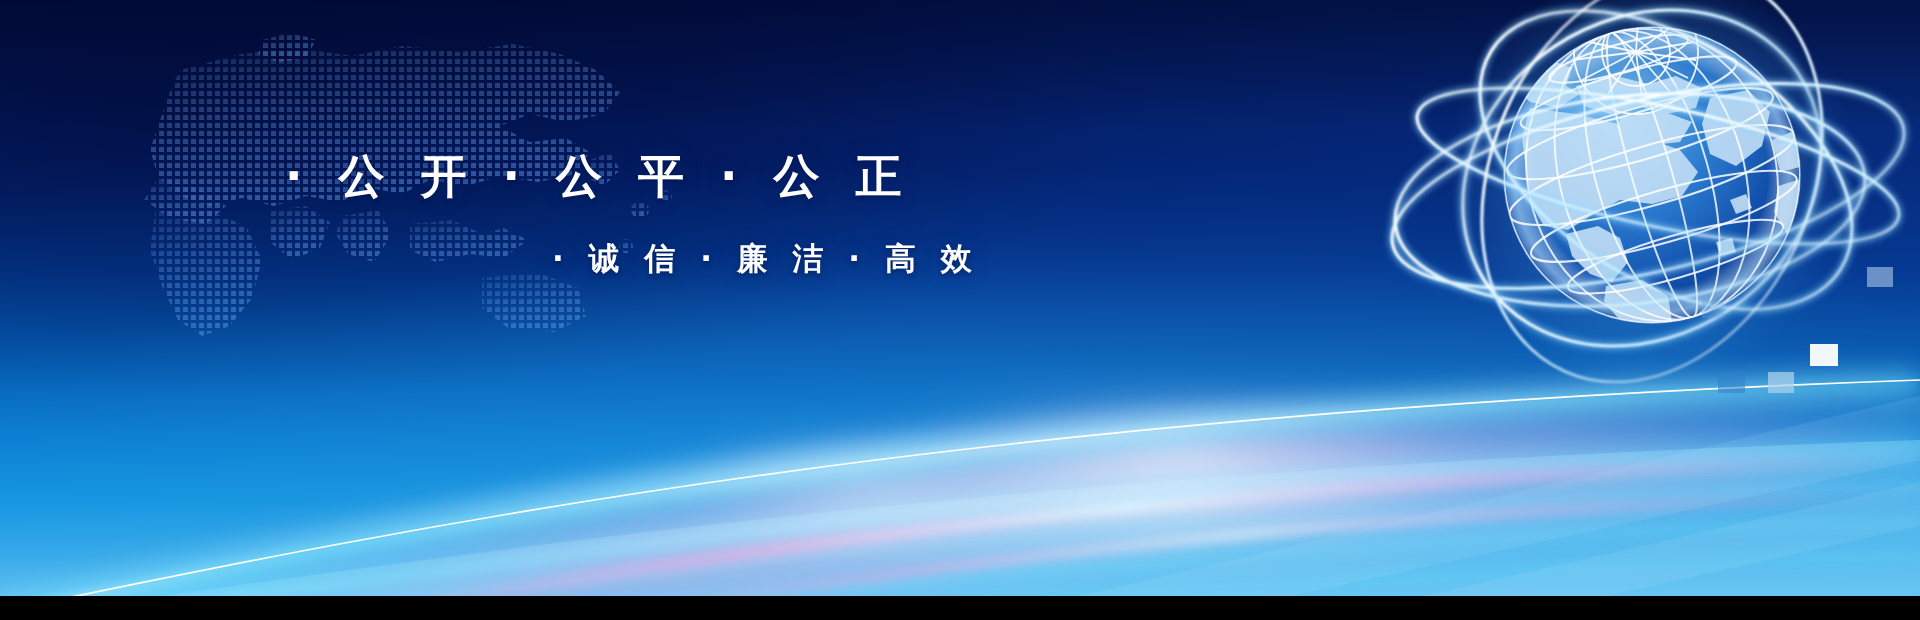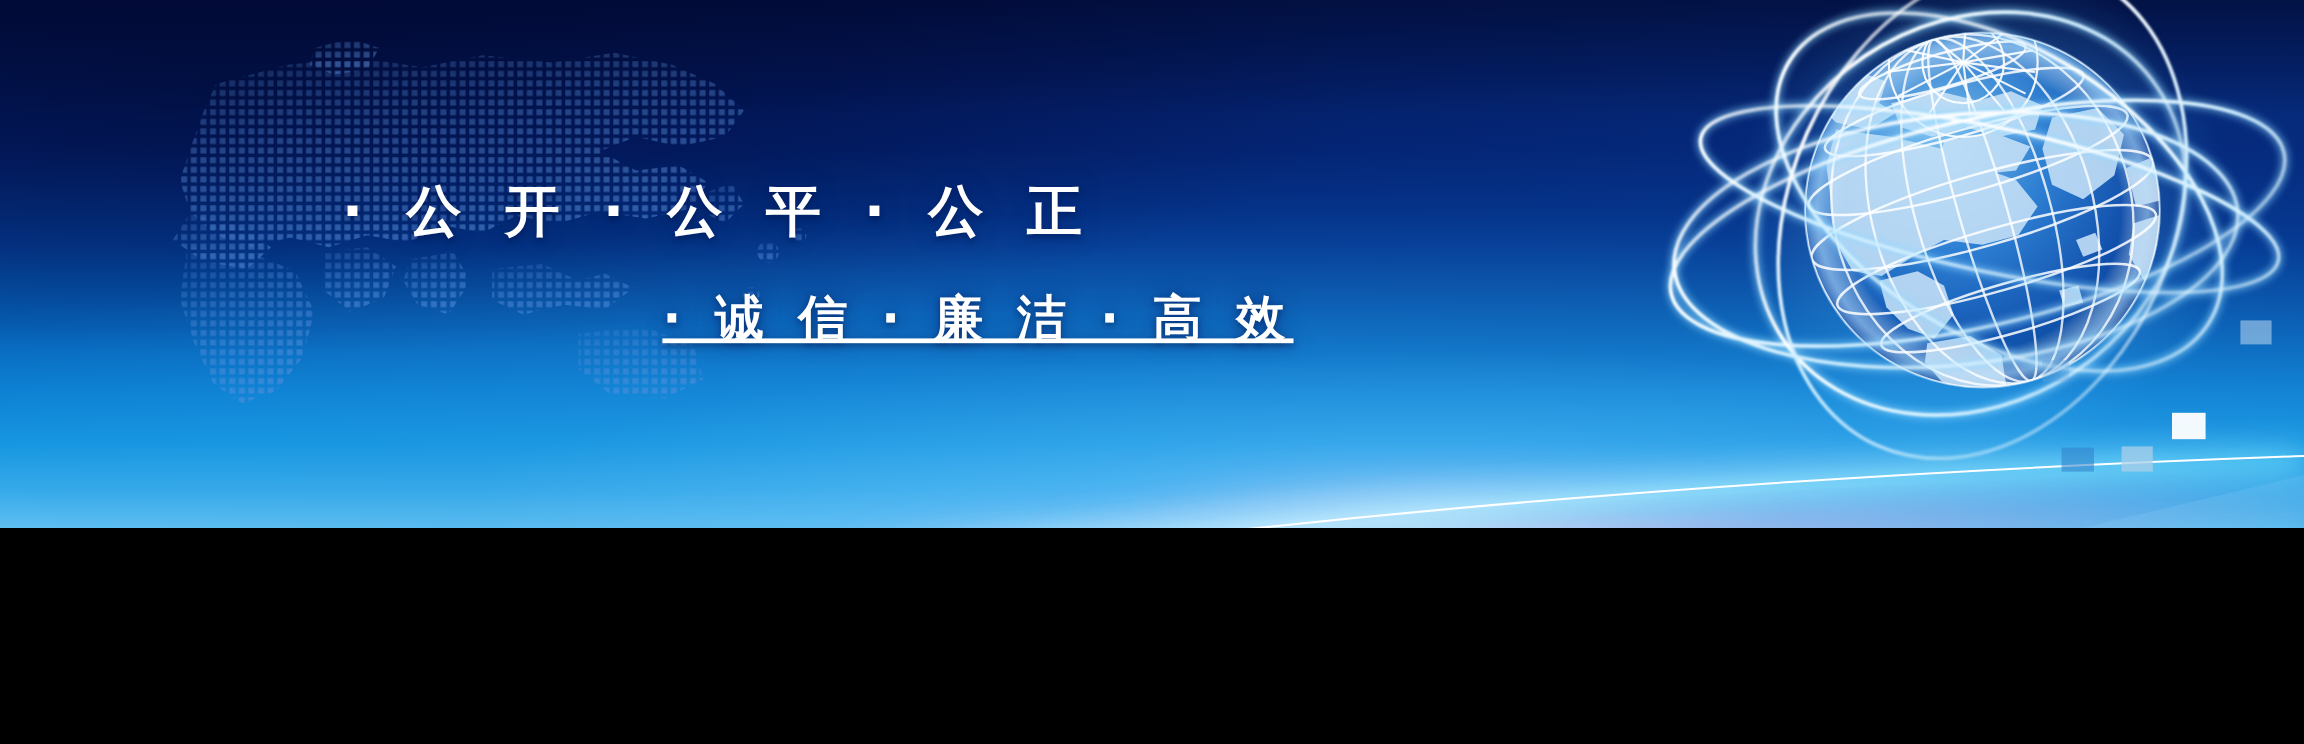--- a/index.html
+++ b/index.html
@@ -8,21 +8,21 @@
     padding: 0;
     background: #000;
   }
   body {
     font-family: "Liberation Sans", sans-serif;
   }
 
   #banner {
     position: relative;
     width: 1920px;
-    height: 440px;
+    height: 596px;
     overflow: hidden;
     background: #0f766e;
   }
 
   
   .layer { position: absolute; inset: 0; }
 
   .bg-base {
     background:
       linear-gradient(to bottom,
@@ -79,21 +79,21 @@
   }
   .line {
     position: absolute;
     color: #ffffff;
     font-family: "DejaVu Sans", "Liberation Sans", sans-serif;
     font-weight: 700;
     white-space: nowrap;
     text-shadow: 0 0 16px rgba(10,40,120,.55), 0 2px 5px rgba(0,10,50,.45);
   }
   .line-1 { left: 285px; top: 146px; font-size: 46px; letter-spacing: 10px; }
-  .line-2 { left: 552px; top: 238px; font-size: 41px; letter-spacing: 7px; text-decoration: underline; }
+  .line-2 { left: 552px; top: 238px; font-size: 31px; letter-spacing: 7px; }
 
   
   .vignette {
     background: linear-gradient(to bottom, rgba(0,4,34,.45) 0%, rgba(0,0,0,0) 22%);
   }
 </style>
 </head>
 <body>
 
 <div id="banner">

